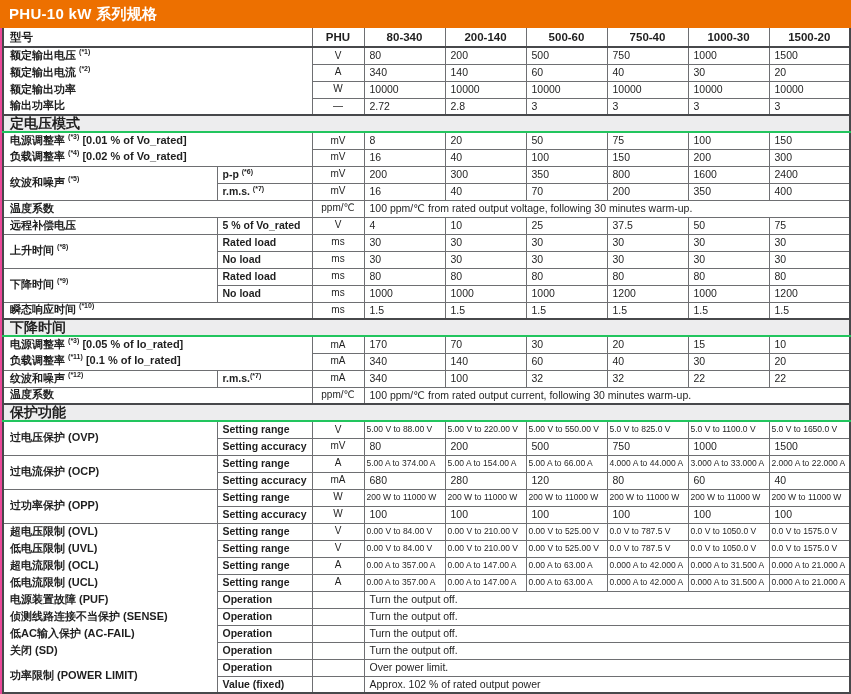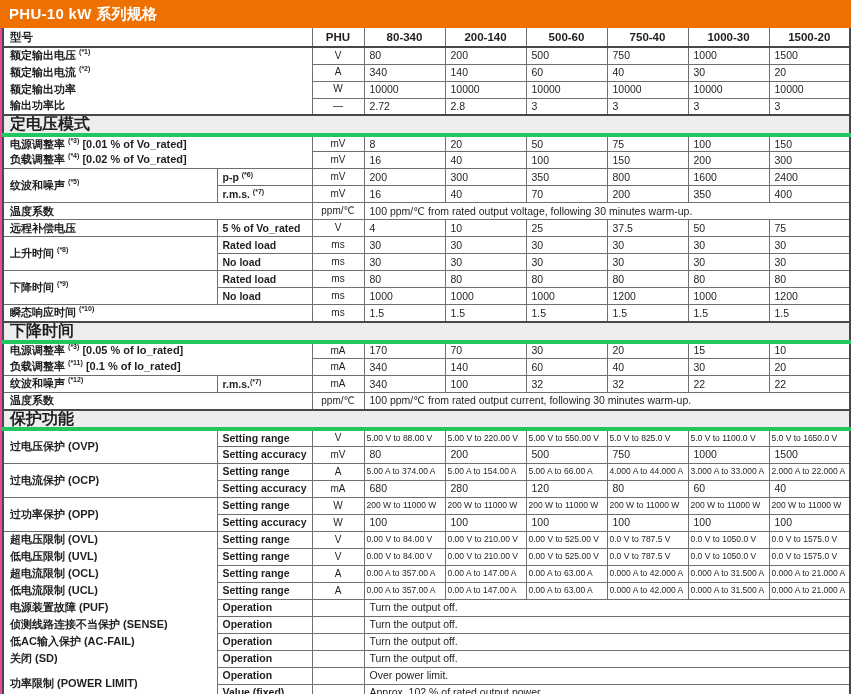--- a/index.html
+++ b/index.html
@@ -35,22 +35,22 @@
   thead th.c{border-left:1px solid #6e6f72;text-align:center;}
   thead th.model-col{padding-left:6px;}
   td.lbl{font-weight:bold;font-size:11px;padding-left:6px;}
   td.lbl.bt{border-top:1px solid #6e6f72;}
   td.sub{font-weight:bold;border-left:1px solid #6e6f72;border-top:1px solid #6e6f72;}
   td.unit{text-align:center;border-left:1px solid #6e6f72;border-top:1px solid #6e6f72;padding:0 2px;font-size:10px;}
   td.val{border-left:1px solid #6e6f72;border-top:1px solid #6e6f72;}
   td.val.sm{font-size:8.5px;padding:0 2px;}
   td.merged{border-left:1px solid #6e6f72;border-top:1px solid #6e6f72;margin-left:43px;}
   tr.sec td{
-    background:#EDEDEE;height:17px;font-weight:bold;font-size:16px;padding-left:6px;
-    border-top:2px solid #47484b;border-bottom:4px solid #22c55e;
+    background:#EDEDEE;height:17px;font-weight:bold;font-size:14px;padding-left:6px;
+    border-top:2px solid #47484b;border-bottom:2px solid #22c55e;
   }
   sup{font-size:7px;line-height:0;vertical-align:super;letter-spacing:0;}
 </style>
 </head>
 <body>
 
 <div class="page">
   <div class="titlebar">
     <span class="title-text">PHU-10 kW 系列规格</span>
   </div>

